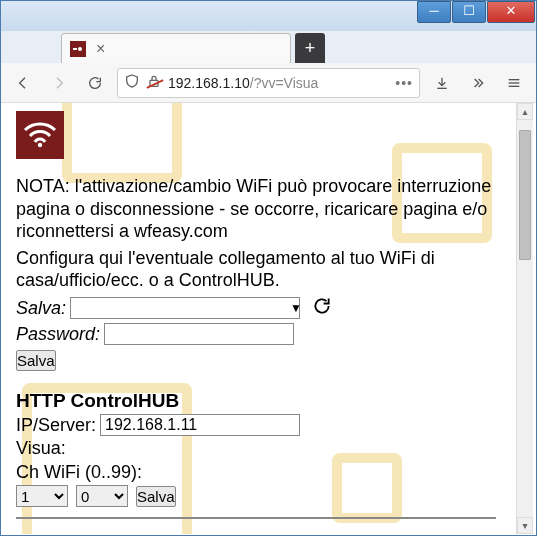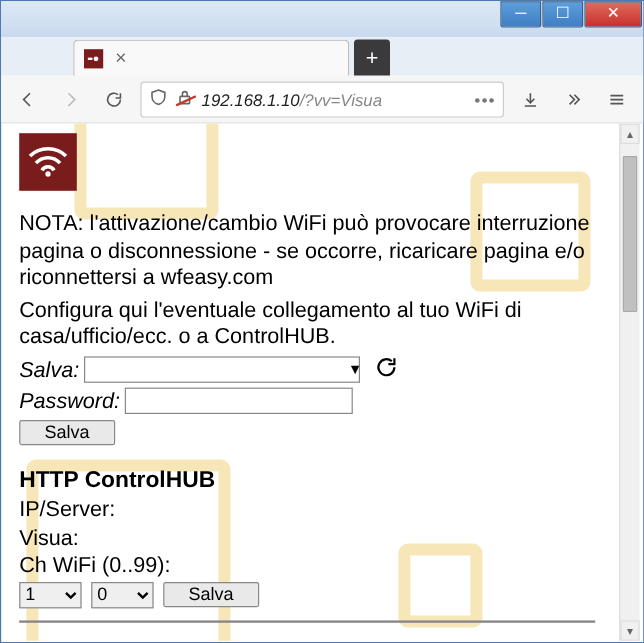--- a/index.html
+++ b/index.html
@@ -96,21 +96,20 @@
     border: 1px solid #ccc;
     border-radius: 3px;
     background: #fff;
     display: flex;
     align-items: center;
     padding: 0 6px;
     gap: 6px;
     font-size: 14px;
     color: #777;
     overflow: hidden;
-    font-style: italic;
   }
   .urlbar .shield { color: #666; }
   .urlbar .lock-strike { position: relative; color: #666; }
   .urlbar .lock-strike:after{
     content:""; position:absolute; left:0; top:50%; width:18px; height:2px;
     background:#c0392b; transform: rotate(-25deg);
   }
   .urlbar .urltext { flex:1; white-space: nowrap; overflow: hidden; color:#888; }
   .urlbar .urltext .host { color:#222; }
   .urlbar .dots { color:#777; letter-spacing: 1px; }
@@ -158,21 +157,21 @@
   .paragraph { margin-bottom: 4px; font-size: 18px; }
   .row { display:flex; align-items:center; gap:4px; margin: 2px 0; }
   .row label { font-style: italic; font-size: 18px; }
   .row input[type=text], .row input[type=password]{
     border:1px solid #888; background:#fff; height:22px; font-size:15px;
     padding: 0 4px;
   }
   .refresh-ico { margin-left:6px; cursor:pointer; }
   .refresh-ico svg{ width:20px; height:20px; stroke:#000; fill:none; stroke-width:2.2; }
   button.salva {
-    font-size:15px; padding:1px 20px; background:#e9e9e9;
+    font-size:15px; padding:1px 0; background:#e9e9e9;
     border:1px solid #888; border-radius:2px; cursor:pointer;
     margin-top:2px;
   }
   h3.section { font-weight:bold; font-size:19px; margin-top:18px; }
   .row2 { display:flex; align-items:center; gap:4px; margin: 1px 0; font-size:18px; }
   .row2 label { font-size:18px; }
   .row2 input[type=text]{
     border:1px solid #888; background:#fff; height:22px; font-size:16px; padding:0 4px;
   }
   .selects { display:flex; align-items:center; gap:8px; margin-top:2px; }
@@ -298,20 +297,21 @@
       </div>
       <div class="row">
         <label>Password:</label>
         <input type="password" style="width: 190px;" value="">
       </div>
       <button class="salva">Salva</button>
 
       <h3 class="section">HTTP ControlHUB</h3>
       <div class="row2">
         <label>IP/Server:</label>
+        <input type="text" style="width: 200px;" value="192.168.1.11">
       </div>
       <div class="row2">
         <label>Visua:</label>
       </div>
       <div class="row2">
         <label style="font-style:normal">Ch WiFi (0..99):</label>
       </div>
       <div class="selects">
         <select><option>1</option></select>
         <select><option>0</option></select>

